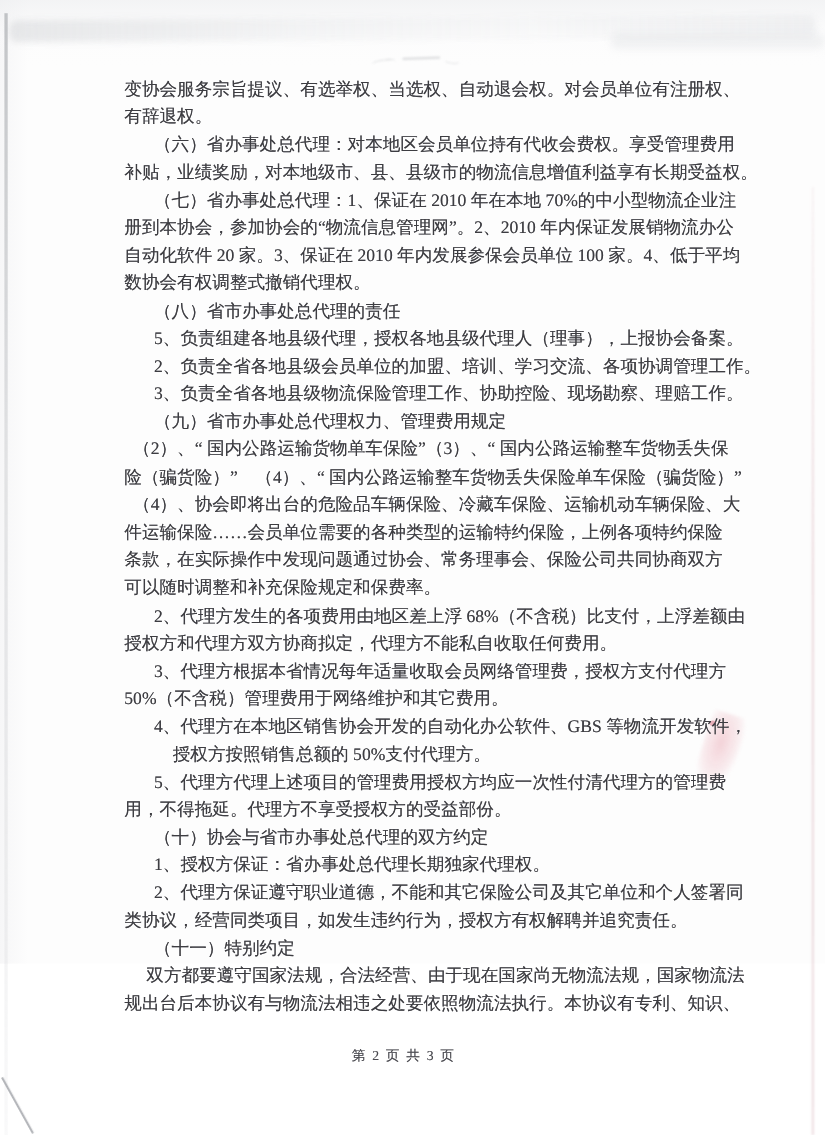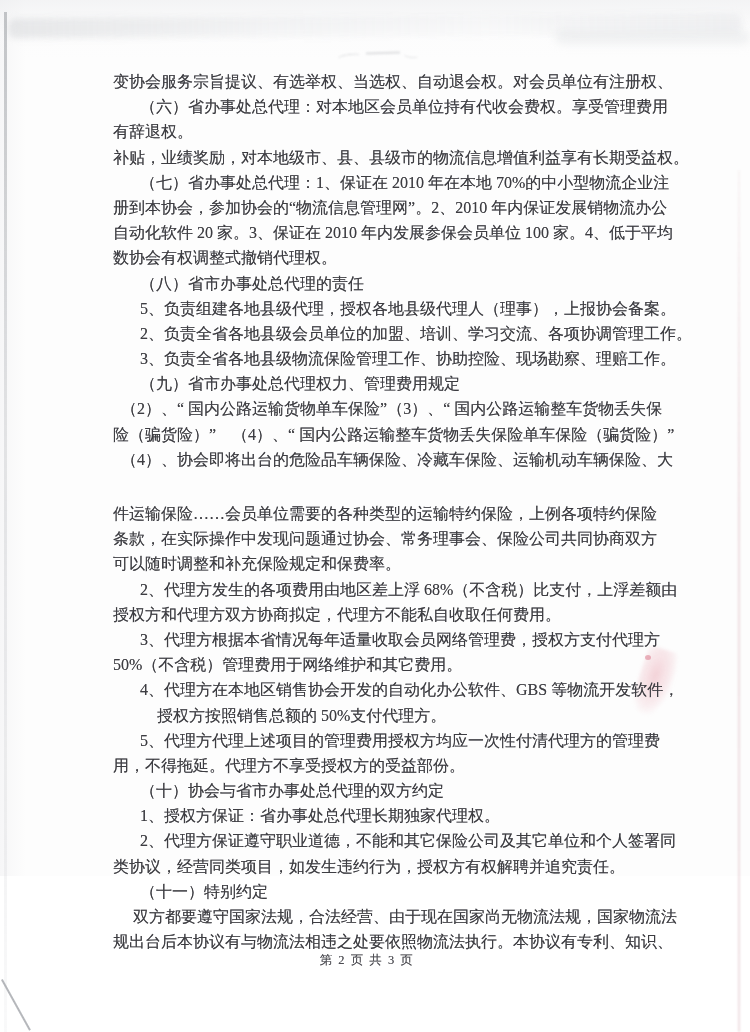--- a/index.html
+++ b/index.html
@@ -126,36 +126,36 @@
     <div class="s2"></div>
     <div class="s3"></div>
   </div>
   <div class="pink-smudge"></div>
   <div class="pink-dot"></div>
   <div class="edge-right"></div>
   <div class="fold-line"></div>
 
   <div class="doc">
       <div class="line" style="padding-left: 0px;">变协会服务宗旨提议、有选举权、当选权、自动退会权。对会员单位有注册权、</div>
+      <div class="line" style="padding-left: 0px;">有辞退权。</div>
       <div class="line" style="padding-left: 27px;">（六）省办事处总代理：对本地区会员单位持有代收会费权。享受管理费用</div>
-      <div class="line" style="padding-left: 0px;">有辞退权。</div>
       <div class="line" style="padding-left: 0px;">补贴，业绩奖励，对本地级市、县、县级市的物流信息增值利益享有长期受益权。</div>
       <div class="line" style="padding-left: 27px;">（七）省办事处总代理：1、保证在 2010 年在本地 70%的中小型物流企业注</div>
       <div class="line" style="padding-left: 0px;">册到本协会，参加协会的“物流信息管理网”。2、2010 年内保证发展销物流办公</div>
       <div class="line" style="padding-left: 0px;">自动化软件 20 家。3、保证在 2010 年内发展参保会员单位 100 家。4、低于平均</div>
       <div class="line" style="padding-left: 0px;">数协会有权调整式撤销代理权。</div>
       <div class="line" style="padding-left: 27px;">（八）省市办事处总代理的责任</div>
       <div class="line" style="padding-left: 27px;">5、负责组建各地县级代理，授权各地县级代理人（理事），上报协会备案。</div>
       <div class="line" style="padding-left: 27px;">2、负责全省各地县级会员单位的加盟、培训、学习交流、各项协调管理工作。</div>
       <div class="line" style="padding-left: 27px;">3、负责全省各地县级物流保险管理工作、协助控险、现场勘察、理赔工作。</div>
       <div class="line" style="padding-left: 27px;">（九）省市办事处总代理权力、管理费用规定</div>
       <div class="line" style="padding-left: 8px;">（2）、“ 国内公路运输货物单车保险”（3）、“ 国内公路运输整车货物丢失保</div>
       <div class="line" style="padding-left: 0px;">险（骗货险）”　（4）、“ 国内公路运输整车货物丢失保险单车保险（骗货险）”</div>
       <div class="line" style="padding-left: 8px;">（4）、协会即将出台的危险品车辆保险、冷藏车保险、运输机动车辆保险、大</div>
-      <div class="line" style="padding-left: 0px; margin-top: 29px;">件运输保险……会员单位需要的各种类型的运输特约保险，上例各项特约保险</div>
+      <div class="line" style="padding-left: 0px;">件运输保险……会员单位需要的各种类型的运输特约保险，上例各项特约保险</div>
       <div class="line" style="padding-left: 0px;">条款，在实际操作中发现问题通过协会、常务理事会、保险公司共同协商双方</div>
       <div class="line" style="padding-left: 0px;">可以随时调整和补充保险规定和保费率。</div>
       <div class="line" style="padding-left: 27px;">2、代理方发生的各项费用由地区差上浮 68%（不含税）比支付，上浮差额由</div>
       <div class="line" style="padding-left: 0px;">授权方和代理方双方协商拟定，代理方不能私自收取任何费用。</div>
       <div class="line" style="padding-left: 27px;">3、代理方根据本省情况每年适量收取会员网络管理费，授权方支付代理方</div>
       <div class="line" style="padding-left: 0px;">50%（不含税）管理费用于网络维护和其它费用。</div>
       <div class="line" style="padding-left: 27px;">4、代理方在本地区销售协会开发的自动化办公软件、GBS 等物流开发软件，</div>
       <div class="line" style="padding-left: 0px; margin-left: 44px;">授权方按照销售总额的 50%支付代理方。</div>
       <div class="line" style="padding-left: 27px;">5、代理方代理上述项目的管理费用授权方均应一次性付清代理方的管理费</div>
       <div class="line" style="padding-left: 0px;">用，不得拖延。代理方不享受授权方的受益部份。</div>

